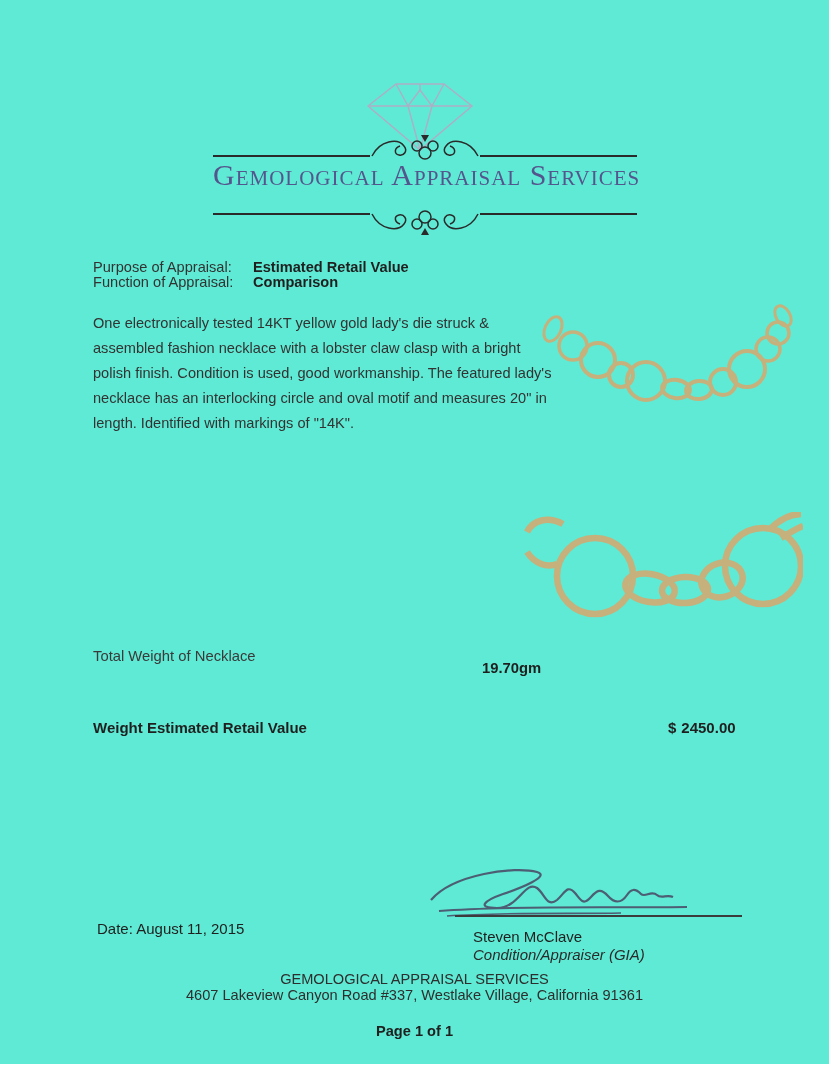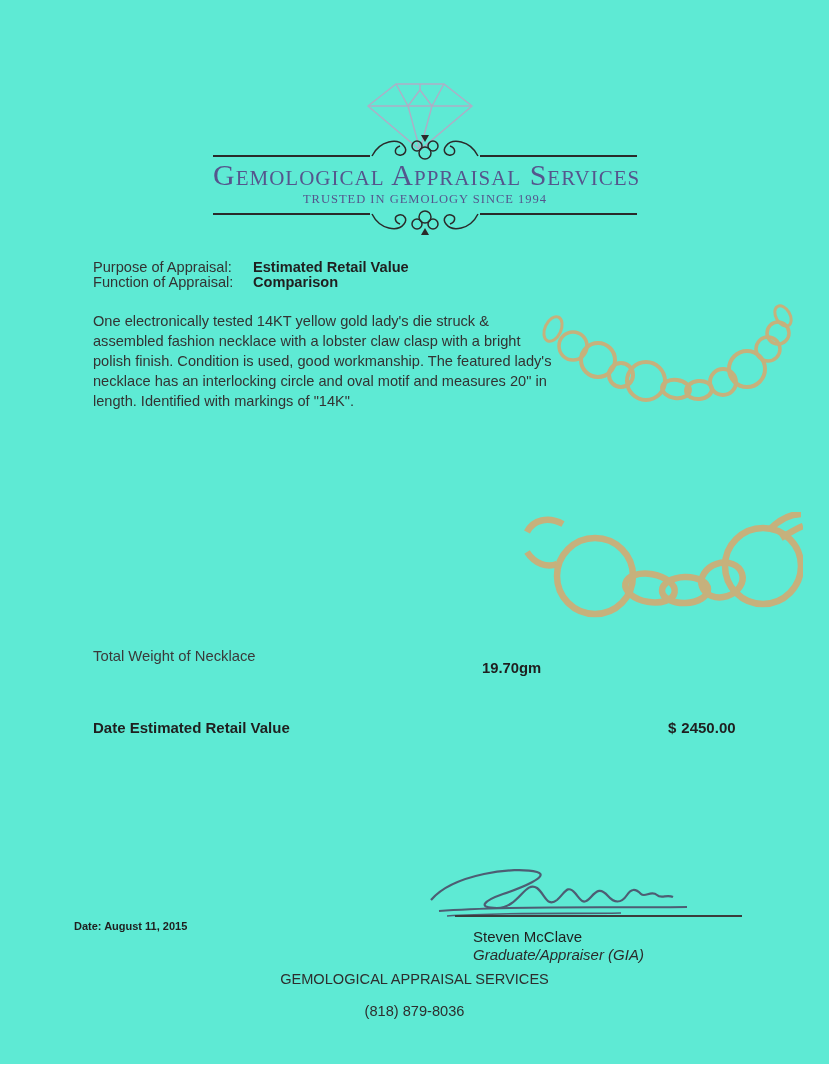--- a/index.html
+++ b/index.html
@@ -43,40 +43,40 @@
   
   .info-row { position: absolute; left: 93px; display: flex; font-size: 14.6px; }
   .info-row .info-label { width: 160px; color: #333; }
   .info-row .info-value { font-weight: bold; color: #1f1f1f; }
   .row-purpose { top: 259px; }
   .row-function { top: 274px; }
 
   
   .description {
     position: absolute; left: 93px; top: 311px; width: 462px;
-    font-size: 14.6px; line-height: 20px; color: #333;
+    font-size: 14.6px; line-height: 25px; color: #333;
   }
 
   
   .photo-1 { position: absolute; left: 535px; top: 296px; }
   .photo-2 { position: absolute; left: 523px; top: 512px; }
 
   
   .weight-label { position: absolute; left: 93px; top: 648px; font-size: 14.8px; color: #3a3a3a; }
   .weight-value { position: absolute; left: 482px; top: 660px; font-size: 14.8px; font-weight: bold; color: #1f1f1f; }
   .value-label  { position: absolute; left: 93px; top: 719px; font-size: 15px; font-weight: bold; color: #1f1f1f; }
   .value-amount { position: absolute; left: 668px; top: 719px; font-size: 15px; font-weight: bold; color: #1f1f1f; }
   .value-amount .amount { margin-left: 5px; }
 
   
   .signature-wrap { position: absolute; left: 425px; top: 864px; }
   .signature-line { position: absolute; left: 455px; top: 915px; width: 287px; height: 2px; background: #3b3b3b; }
   .signer-name  { position: absolute; left: 473px; top: 928px; font-size: 15px; font-weight: normal; color: #1f1f1f; }
   .signer-title { position: absolute; left: 473px; top: 946px; font-size: 15px; font-style: italic; color: #2b2b2b; }
-  .date-line    { position: absolute; left: 74px;  top: 920px; font-size: 11px; font-weight: bold; color: #1f1f1f; }
+  .date-line    { position: absolute; left: 97px;  top: 920px; font-size: 15px; font-weight: normal; color: #1f1f1f; }
 
   
   .footer-line { position: absolute; left: 0; width: 100%; text-align: center; font-size: 14.6px; color: #2e2e2e; }
   .footer-company { top: 971px; }
   .footer-address { top: 987px; }
   .footer-phone   { top: 1003px; }
   .footer-page    { top: 1023px; font-weight: bold; color: #1f1f1f; }
 </style>
 </head>
 <body>
@@ -107,21 +107,20 @@
         <circle cx="47" cy="12" r="5"></circle>
         <circle cx="63" cy="12" r="5"></circle>
         <circle cx="55" cy="19" r="6"></circle>
       </g>
       <path d="M51,1 L59,1 L55,8 Z" fill="#2a2a2a"></path>
     </svg>
     <div class="line"></div>
   </div>
 
   <div class="logo-title">Gemological Appraisal Services</div>
-  <div class="logo-tagline">TRUSTED IN GEMOLOGY SINCE 1994</div>
 
   <div class="ornament ornament-bottom">
     <div class="line"></div>
     <svg width="110" height="30" viewBox="0 0 110 30">
       <g stroke="#2a2a2a" stroke-width="1.5" fill="none">
         <path d="M2,22 C10,6 28,4 34,12 C38,17 34,22 29,21 C24,20 24,14 30,12"></path>
         <path d="M108,22 C100,6 82,4 76,12 C72,17 76,22 81,21 C86,20 86,14 80,12"></path>
         <circle cx="47" cy="12" r="5"></circle>
         <circle cx="63" cy="12" r="5"></circle>
         <circle cx="55" cy="19" r="6"></circle>
@@ -172,35 +171,36 @@
         <ellipse cx="199" cy="68" rx="21" ry="17" transform="rotate(-18 199 68)"></ellipse>
         <circle cx="240" cy="54" r="38"></circle>
         <path d="M246,18 C256,8 268,2 278,2"></path>
         <path d="M258,26 C268,20 274,16 280,14"></path>
       </g>
     </svg>
   </div>
 
   <div class="weight-label">Total Weight of Necklace</div>
   <div class="weight-value">19.70gm</div>
-  <div class="value-label">Date Estimated Retail Value</div>
+  <div class="value-label">Weight Estimated Retail Value</div>
   <div class="value-amount">
     <span>$</span><span class="amount">2450.00</span>
   </div>
 
   <div class="signature-wrap">
     <svg width="270" height="58" viewBox="0 0 270 58">
       <g stroke="#4d5d73" fill="none">
         <path stroke-width="2.2" d="M6,36 C28,10 90,2 112,8 C126,12 96,24 78,30 C58,37 52,44 72,44 C94,44 100,16 112,24 C120,30 122,44 132,36 C140,29 142,20 150,29 C156,36 158,42 166,33 C172,26 176,24 183,32 C189,39 196,40 202,31 C206,25 210,24 216,30 C220,34 226,26 232,31 C236,35 242,30 248,33"></path>
         <path stroke-width="2" d="M14,47 C90,41 200,44 262,43"></path>
         <path stroke-width="1.6" d="M22,52 C80,48 150,50 196,49"></path>
       </g>
     </svg>
   </div>
   <div class="signature-line"></div>
   <div class="signer-name">Steven McClave</div>
-  <div class="signer-title">Graduate/Appraiser (GIA)</div>
+  <div class="signer-title">Condition/Appraiser (GIA)</div>
   <div class="date-line">Date: August 11, 2015</div>
 
   <div class="footer-line footer-company">GEMOLOGICAL APPRAISAL SERVICES</div>
-  <div class="footer-line footer-phone">(818) 879-8036</div>
+  <div class="footer-line footer-address">4607 Lakeview Canyon Road #337, Westlake Village, California 91361</div>
+  <div class="footer-line footer-page">Page 1 of 1</div>
 
 </div>
 
 </body></html>

